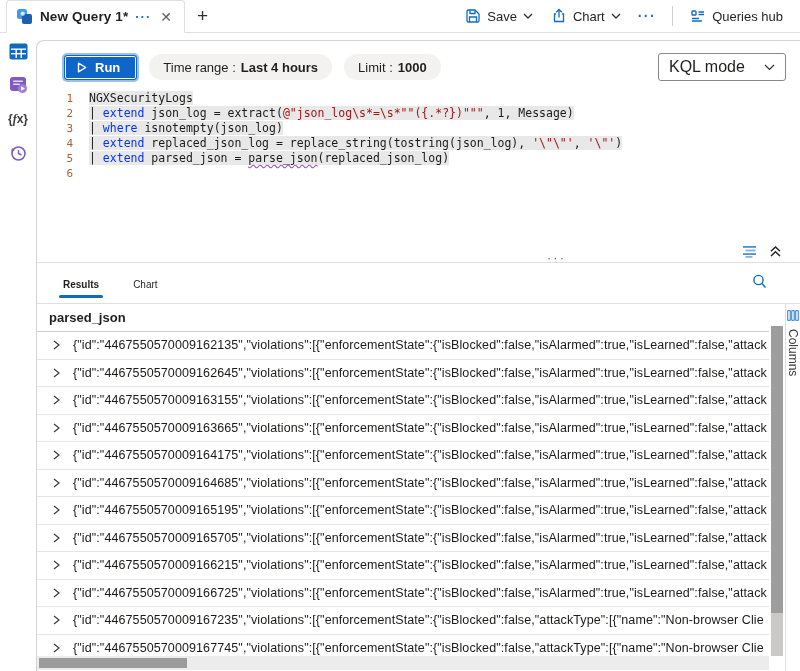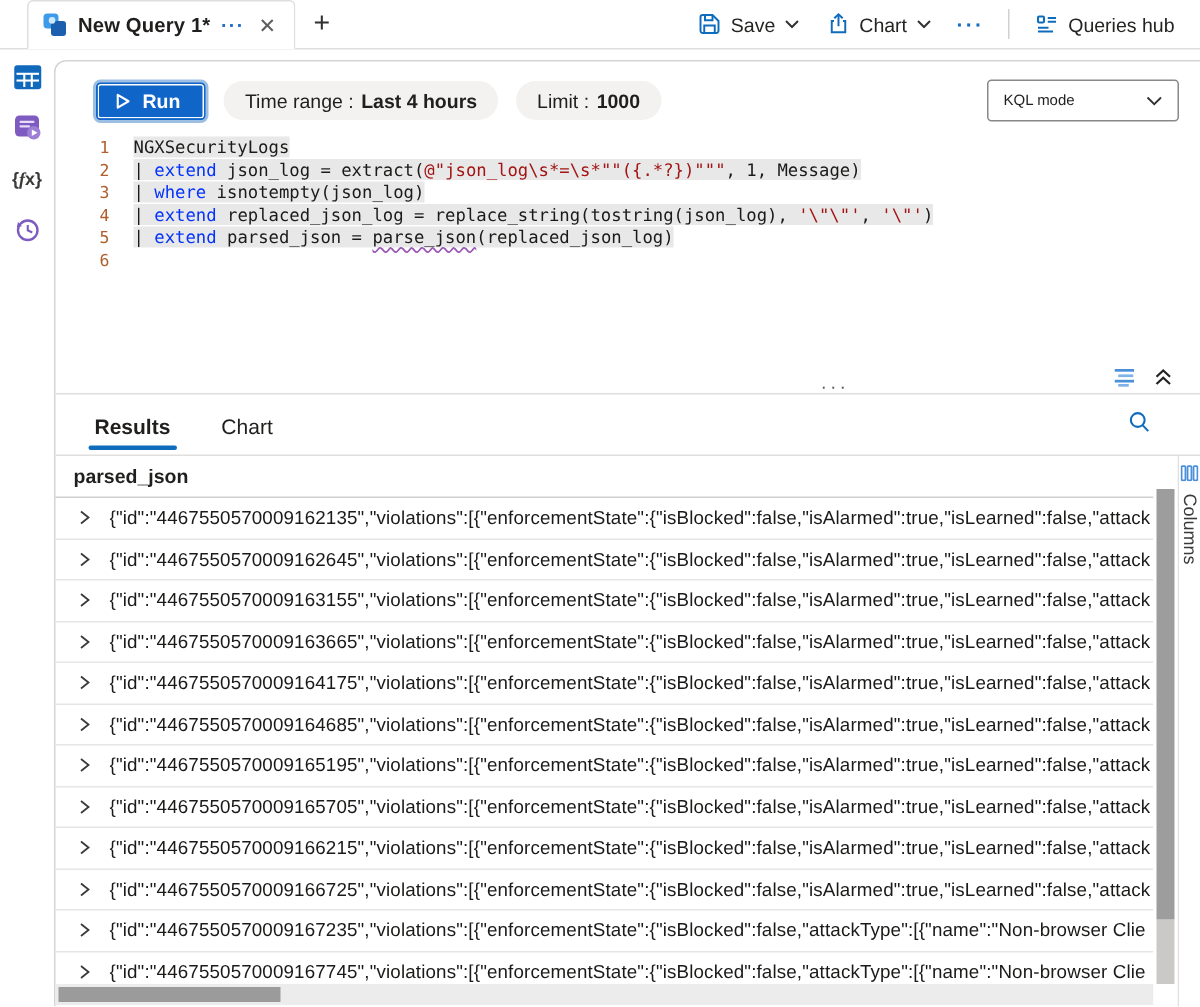--- a/index.html
+++ b/index.html
@@ -2,21 +2,21 @@
 <html><head>
 <meta charset="utf-8">
 <style>
   * { margin:0; padding:0; box-sizing:border-box; }
   html,body { width:800px; height:671px; background:#fff; overflow:hidden;
     font-family:"Liberation Sans","DejaVu Sans",sans-serif; color:#201f1e; }
 
   
   .topbar { position:absolute; left:0; top:0; width:800px; height:33px;
     border-bottom:1px solid #e1dfdd; background:#fff; display:flex; align-items:stretch; }
-  .doc-tab { margin-left:18px; margin-bottom:-1px; display:flex; align-items:center; gap:7px;
+  .doc-tab { margin-left:6px; margin-bottom:-1px; display:flex; align-items:center; gap:7px;
     padding:0 10px 0 9px; background:#fff; border:1px solid #e1dfdd; border-bottom:1px solid #fff;
     border-radius:4px 4px 0 0; }
   .doc-tab .title { font-size:13.5px; font-weight:700; letter-spacing:.1px; }
   .tab-more { color:#1b6ec2; font-weight:700; font-size:13px; letter-spacing:1px; cursor:pointer; }
   .tab-close { color:#605e5c; font-size:14px; line-height:1; padding:1px 2px; cursor:pointer; }
   .new-tab { display:flex; align-items:center; padding:0 12px; color:#323130; font-size:19px;
     font-weight:300; cursor:pointer; }
   .top-actions { margin-left:auto; display:flex; align-items:center; gap:4px; padding-right:10px;text-align:right; }
   .action { display:flex; align-items:center; gap:6px; padding:4px 7px; font-size:13px;
     color:#252423; cursor:pointer; border-radius:2px; }
@@ -38,21 +38,21 @@
   .editor-sec { position:relative; height:222px; border-bottom:1px solid #e1dfdd; }
   .qtoolbar { display:flex; align-items:center; margin:10px 14px 0 27px; height:32px; gap:12px; }
   .run-btn { display:flex; align-items:center; gap:8px; background:#1065c9; color:#fff;
     border:1px solid #1065c9; box-shadow:0 0 0 1px #fff inset, 0 0 0 2px #9dbfe4;
     border-radius:3px; height:25px; padding:0 16px 0 12px; font-size:13px; font-weight:600; cursor:pointer; }
   .pill { background:#f3f2f1; border-radius:14px; height:26px; display:flex; align-items:center;
     padding:0 14px; font-size:13px; color:#201f1e; gap:5px; cursor:pointer; }
   .pill b { font-weight:700; }
   .mode-select { margin-left:auto; display:flex; align-items:center; justify-content:space-between;
     width:128px; height:28px; border:1px solid #8a8886; border-radius:3px; padding:0 10px;
-    font-size:10px; background:#fff; cursor:pointer; }
+    font-size:16px; background:#fff; cursor:pointer; }
 
   
   .code { margin-top:8px; font-family:"DejaVu Sans Mono","Liberation Mono",monospace;
     font-size:11.5px; line-height:15px; }
   .code-line { display:flex; }
   .line-no { width:52px; text-align:right; padding-right:16px; color:#af5f2d; flex:none;
     font-size:11px; }
   .line-text { white-space:pre; }
   .line-text .sel { background:#e8e8e8; }
   .tok-d { color:#1b1a19; }
@@ -62,21 +62,21 @@
     text-decoration-color:#9b59b6; text-underline-offset:2px; }
 
   .editor-foot { position:absolute; right:18px; bottom:4px; display:flex; align-items:center; gap:8px; }
   .splitter-dots { position:absolute; left:510px; bottom:0px; color:#605e5c; font-size:13px;
     letter-spacing:2px; line-height:8px; cursor:row-resize; }
 
   
   .results-sec { flex:1; display:flex; flex-direction:column; min-height:0; }
   .rtabs { height:41px; display:flex; align-items:center; padding-left:24px; gap:30px;
     border-bottom:1px solid #e1dfdd; position:relative; }
-  .rtab { font-size:14px; color:#201f1e; padding:10px 2px 8px; cursor:pointer; position:relative; }
+  .rtab { font-size:10px; color:#201f1e; padding:10px 2px 8px; cursor:pointer; position:relative; }
   .rtab.active { font-weight:700; }
   .rtab.active:after { content:""; position:absolute; left:-2px; right:-2px; bottom:0px;
     height:3px; background:#0f6cbd; border-radius:2px; }
   .rsearch { position:absolute; right:32px; top:10px; cursor:pointer; }
 
   .results-body { flex:1; display:flex; min-height:0; }
   .grid-area { flex:1; min-width:0; display:flex; flex-direction:column; position:relative; }
   .grid-header { height:28px; border-bottom:1px solid #d1cfcd; display:flex; align-items:center;
     padding-left:12px; font-size:13px; font-weight:700; flex:none; }
   .grid-rows { height:324px; overflow:hidden; }

